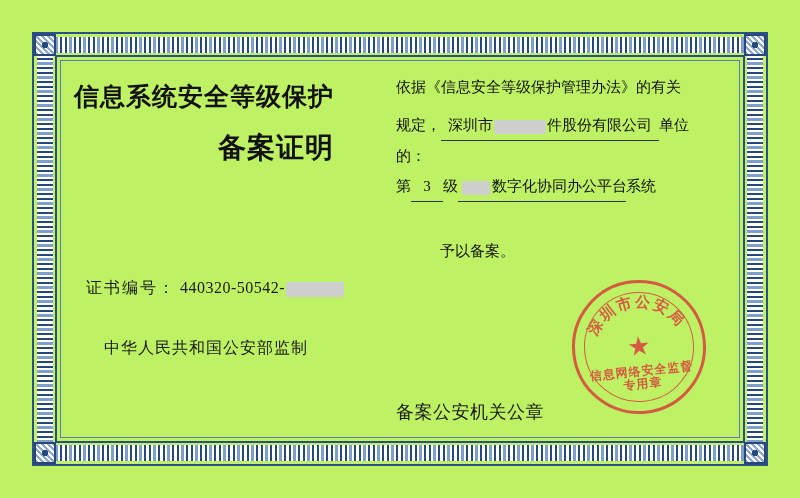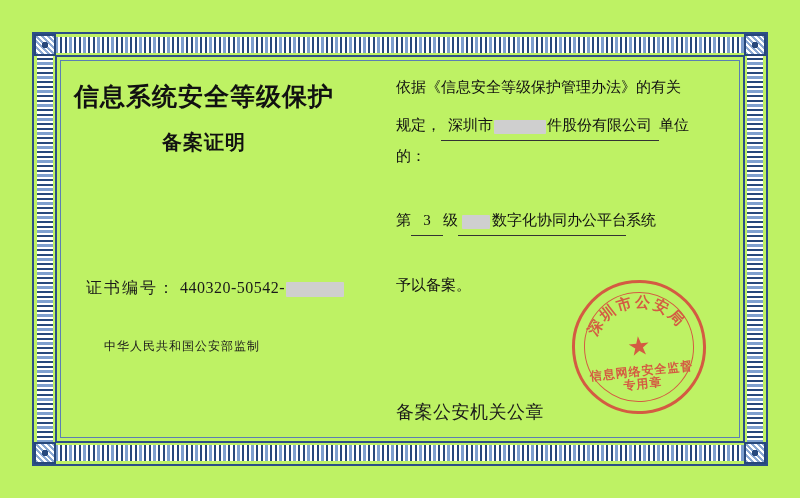--- a/index.html
+++ b/index.html
@@ -115,25 +115,25 @@
     width: 300px;
   }
   .title-line1 {
     font-size: 25px;
     letter-spacing: 1px;
     font-weight: bold;
     color: #111;
     white-space: nowrap;
   }
   .title-line2 {
-    font-size: 20px;
+    font-size: 28px;
     letter-spacing: 1px;
     font-weight: bold;
     color: #111;
-    text-align: center;
+    text-align: right;
     margin-top: 16px;
     padding-right: 40px;
   }
 
   .cert-no {
     position: absolute;
     left: 20px;
     top: 212px;
     font-size: 16px;
     white-space: nowrap;
@@ -146,21 +146,21 @@
     color: transparent;
     vertical-align: middle;
     border-radius: 1px;
   }
   .r-cert { width: 58px; height: 15px; margin-left: 1px; }
 
   .issuer {
     position: absolute;
     left: 38px;
     top: 272px;
-    font-size: 12px;
+    font-size: 16px;
     letter-spacing: 1px;
     white-space: nowrap;
   }
 
   .right-col {
     position: absolute;
     left: 330px;
     top: 6px;
     right: 0;
   }
@@ -179,22 +179,22 @@
     padding: 0 4px;
   }
   .fill-unit { width: 210px; }
   .fill-level { width: 24px; }
   .fill-sys { width: 160px; }
   .r-unit { width: 52px; height: 14px; margin: 0 1px; }
   .r-sys  { width: 28px; height: 14px; margin: 0 2px 0 0; }
   .r-year { width: 26px; height: 14px; margin: 0 2px; }
 
   .para-2 { margin-top: 2px; }
-  .para-3 { margin-top: 34px; }
-  .para-4 { margin-top: 34px; }
+  .para-3 { }
+  .para-4 { margin-top: 34px; margin-left: 44px; }
 
   .sign-block {
     position: absolute;
     left: 330px;
     bottom: 6px;
     width: 250px;
     font-size: 18px;
     line-height: 28px;
   }
   .sign-line { white-space: nowrap; letter-spacing: 0.5px; }

